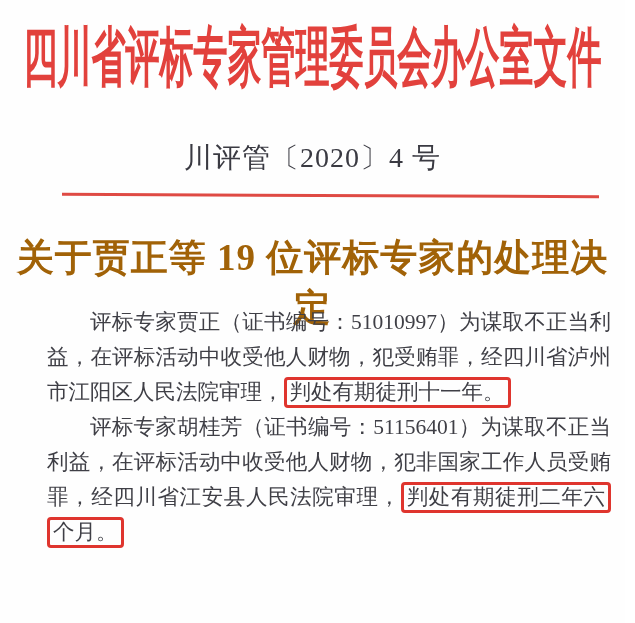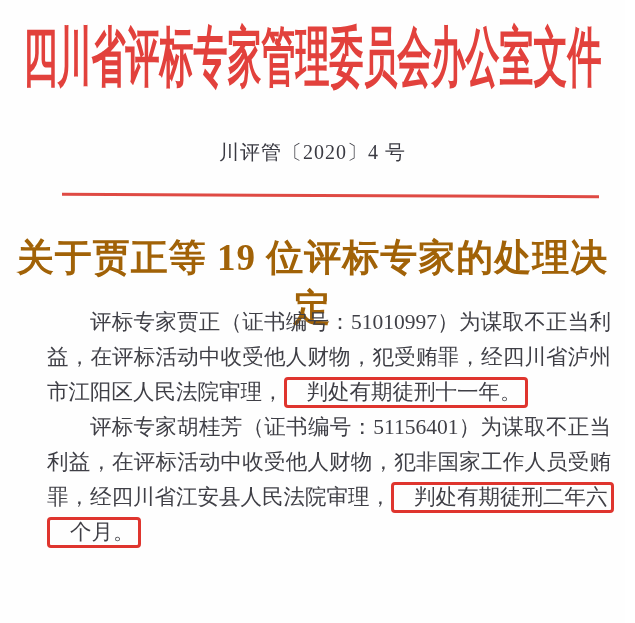--- a/index.html
+++ b/index.html
@@ -31,21 +31,21 @@
     transform-origin: 50% 0;
   }
 
   
   .doc-number {
     position: absolute;
     top: 139px;
     left: 0;
     width: 100%;
     text-align: center;
-    font-size: 20px;
+    font-size: 28px;
     letter-spacing: 1px;
     color: #3a3a42;
   }
 
   
   .red-line {
     position: absolute;
     top: 194px;
     left: 62px;
     width: 537px;
@@ -81,21 +81,21 @@
   }
   .doc-body p {
     margin: 0;
     text-indent: 2em;
   }
 
   
   .hl {
     border: 3px solid #df352e;
     border-radius: 4px;
-    padding: 0px 3px 1px 20px;
+    padding: 0px 3px 1px 3px;
     box-decoration-break: clone;
     -webkit-box-decoration-break: clone;
   }
 </style>
 </head>
 <body>
 
 <div class="page">
 
   <div class="header">

